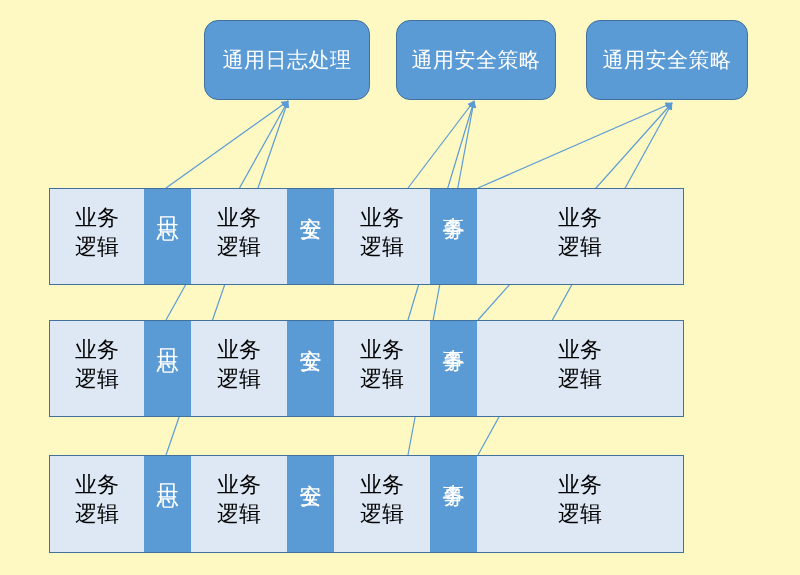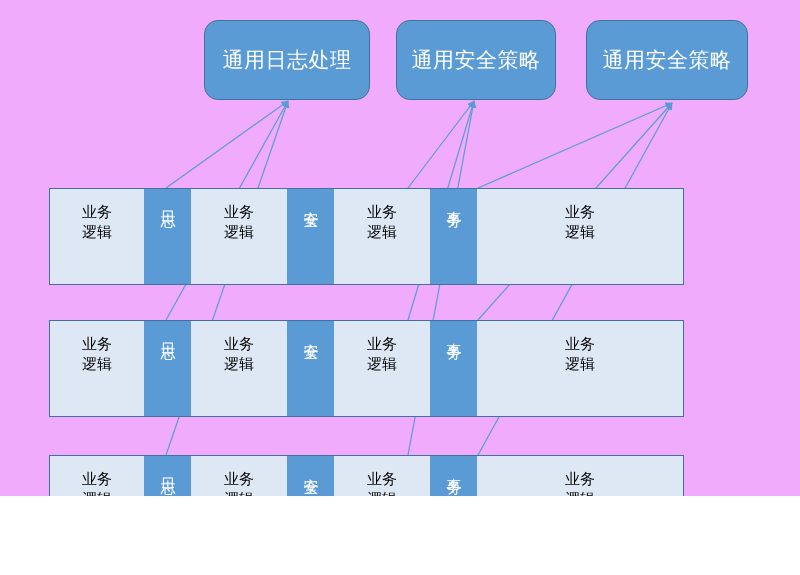--- a/index.html
+++ b/index.html
@@ -6,22 +6,22 @@
     margin: 0;
     padding: 0;
     background: #ffffff;
   }
   body {
     font-family: "DejaVu Sans", "Liberation Sans", sans-serif;
   }
   #canvas {
     position: relative;
     width: 800px;
-    height: 496px;
-    background: #f0abfc;
+    height: 575px;
+    background: #fef9c3;
     overflow: hidden;
   }
   #arrow-layer {
     position: absolute;
     left: 0;
     top: 0;
     width: 800px;
     height: 575px;
     pointer-events: none;
   }
@@ -57,21 +57,21 @@
   }
   .seg-business {
     background: #DEE8F5;
     color: #000000;
   }
   .seg-aspect {
     background: #5B9BD5;
     color: #ffffff;
   }
   .seg-label {
-    font-size: 15px;
+    font-size: 22px;
     line-height: 1.32;
     text-align: center;
     white-space: pre-line;
     padding-top: 14px;
     position: relative;
     z-index: 3;
   }
   .seg-aspect .seg-label {
     writing-mode: vertical-rl;
     text-orientation: upright;

